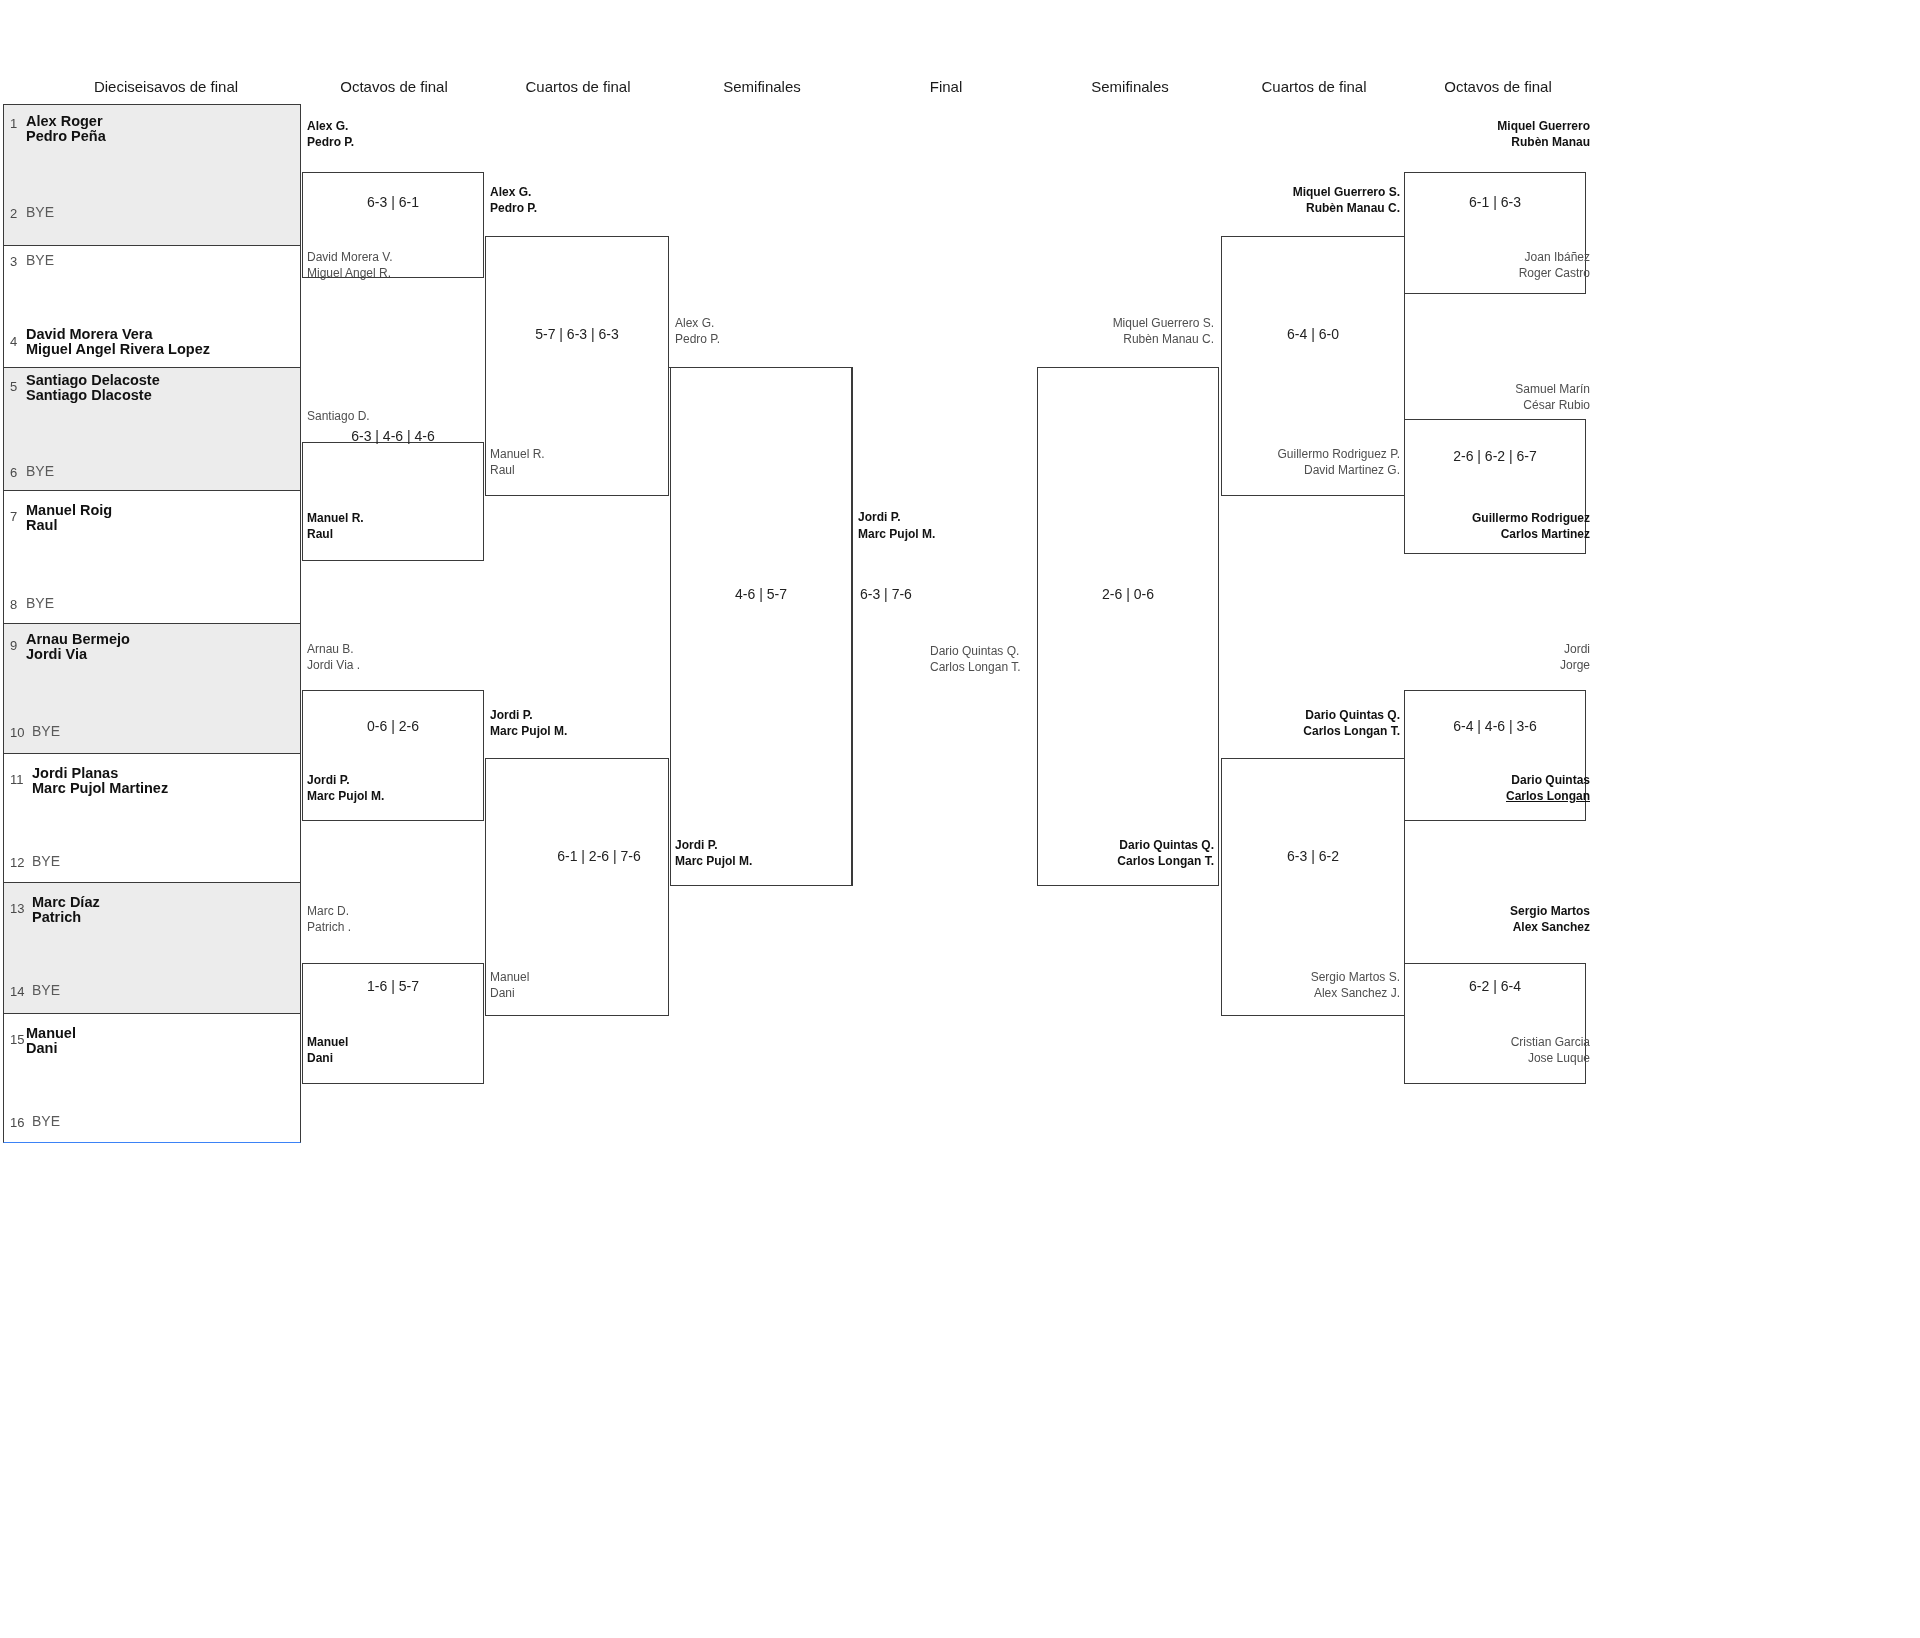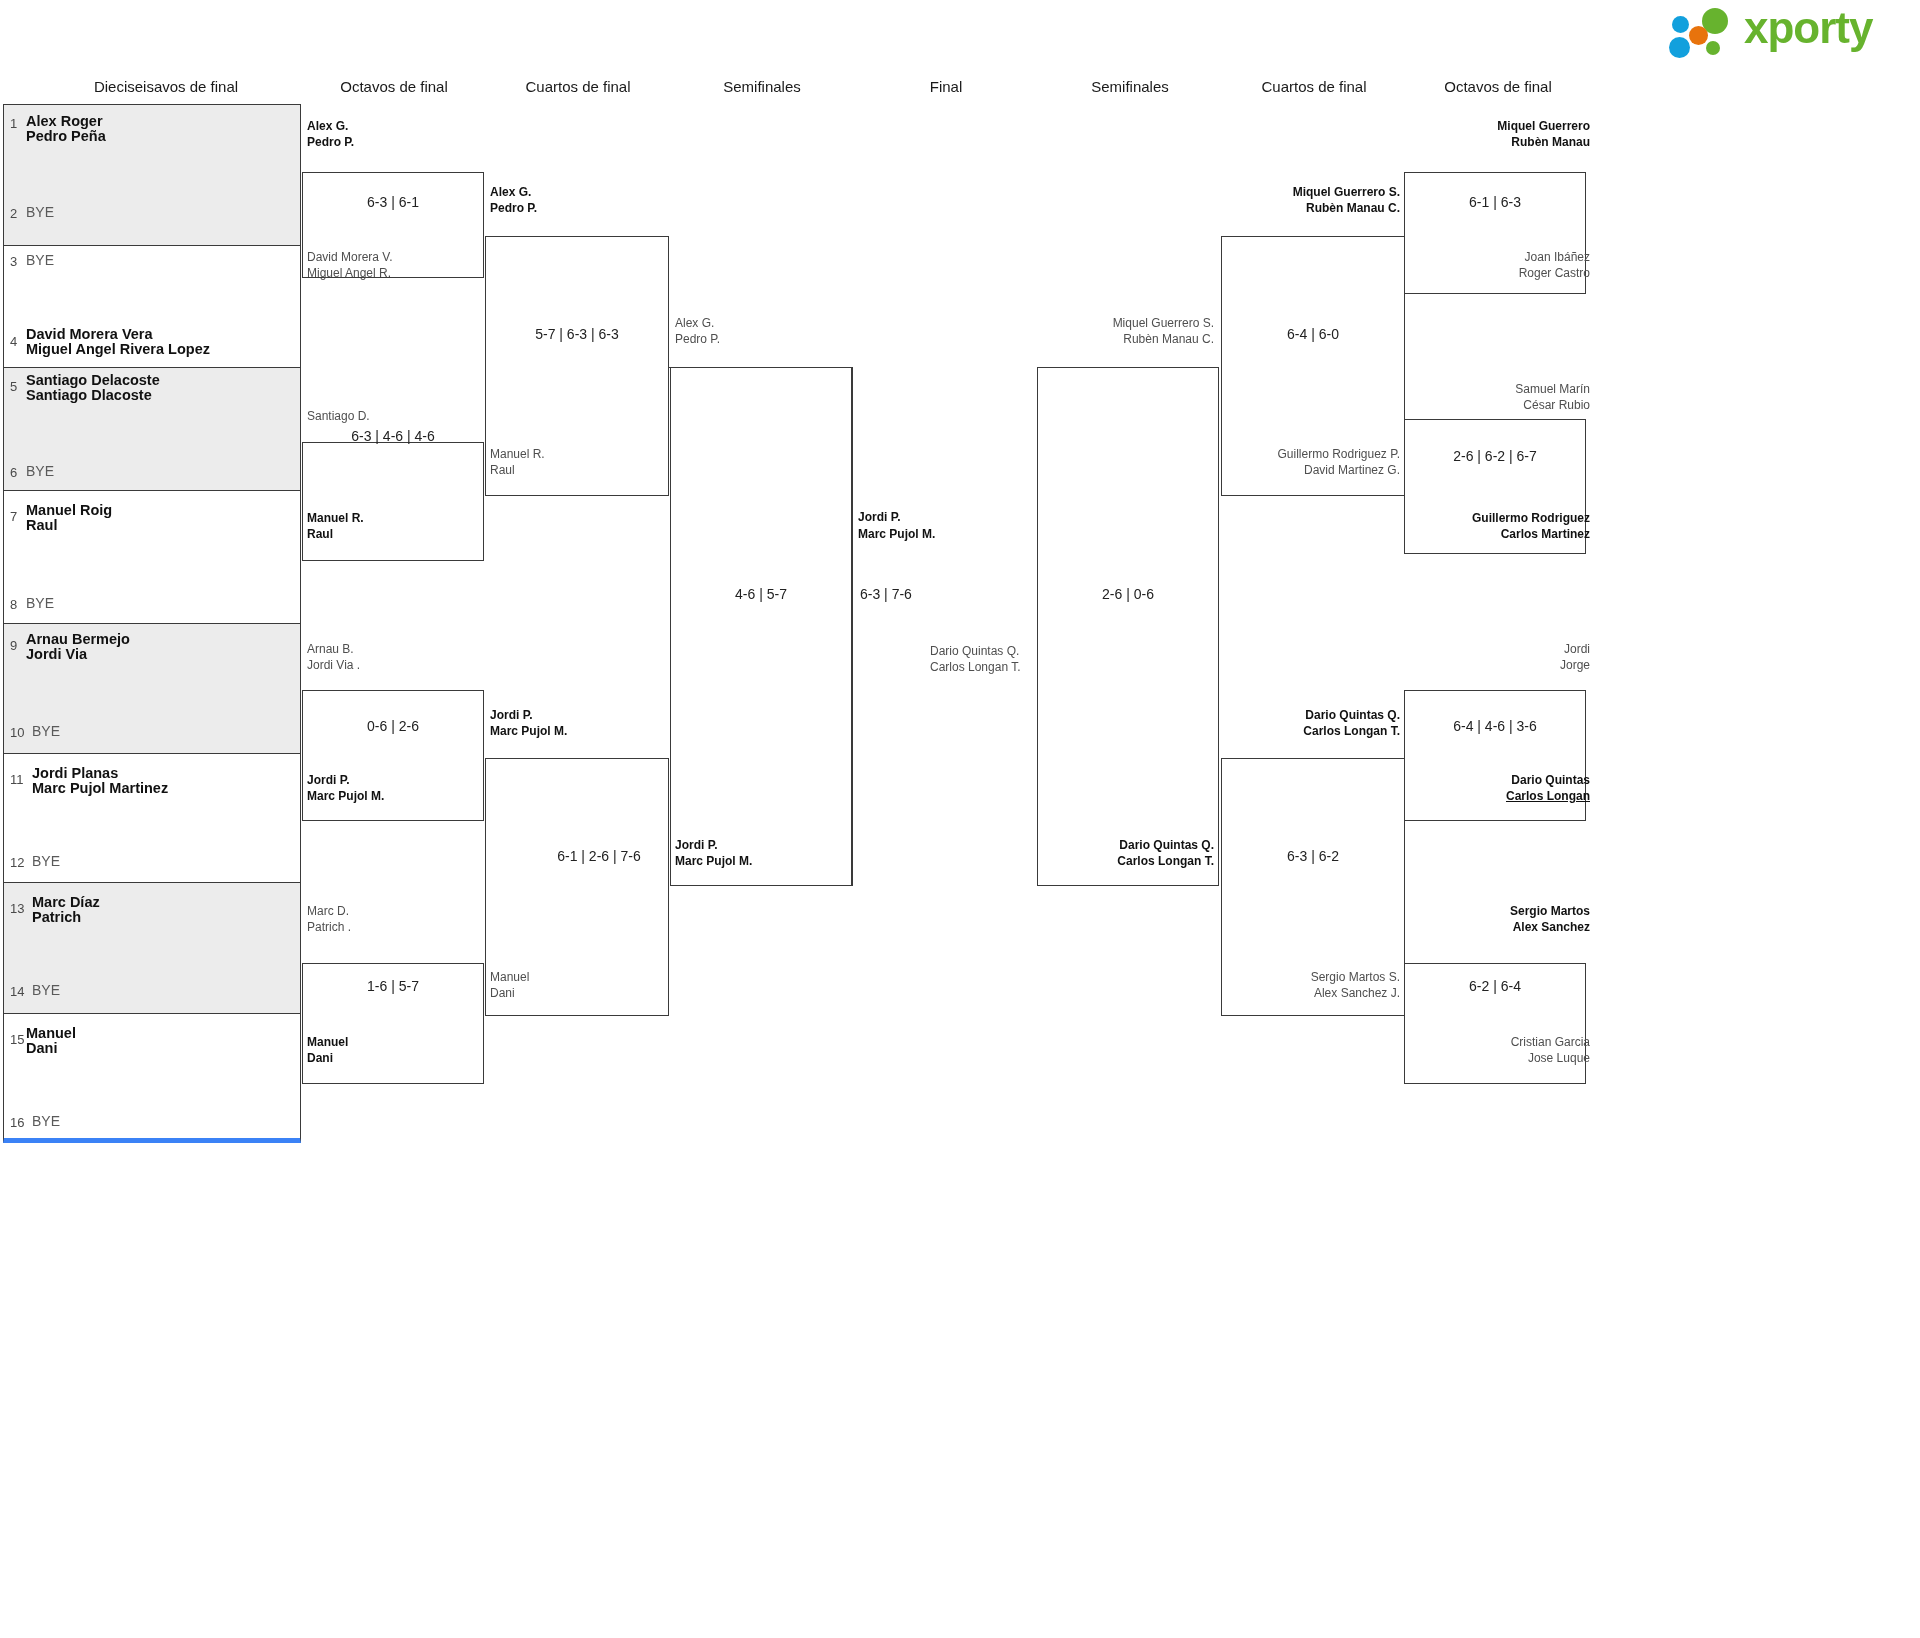--- a/index.html
+++ b/index.html
@@ -64,21 +64,21 @@
     white-space: nowrap;
   }
 
   
   .seed-cell {
     position: absolute;
     box-sizing: border-box;
     border: 1px solid #3a3a3a;
     border-bottom: none;
   }
-  .seed-cell.last { border-bottom: 5px solid #3b82f6; }
+  .seed-cell.last { border-bottom: 1px solid #3b82f6; }
   .seed-cell.shaded { background: #ececec; }
 
   .seed-num {
     position: absolute;
     font-size: 13px;
     color: #4a4a4a;
   }
   .seed-name {
     position: absolute;
     font-size: 14.5px;
@@ -124,28 +124,20 @@
     width: 0;
     border-left: 1px solid #3a3a3a;
   }
 </style>
 </head>
 <body>
 
 <div id="root">
 
 
-  <div class="logo">
-    <span class="dot" style="left:8px;  top:12px; width:17px; height:17px; background:#12a0dd;"></span>
-    <span class="dot" style="left:38px; top:4px;  width:26px; height:26px; background:#67b32e;"></span>
-    <span class="dot" style="left:25px; top:22px; width:19px; height:19px; background:#e8730c;"></span>
-    <span class="dot" style="left:5px;  top:33px; width:21px; height:21px; background:#12a0dd;"></span>
-    <span class="dot" style="left:42px; top:37px; width:14px; height:14px; background:#67b32e;"></span>
-    <span class="logo-wordmark">xporty</span>
-  </div>
 
   <div class="round-head" style="left:36px;  width:260px;">Dieciseisavos de final</div>
   <div class="round-head" style="left:290px; width:208px;">Octavos de final</div>
   <div class="round-head" style="left:478px; width:200px;">Cuartos de final</div>
   <div class="round-head" style="left:672px; width:180px;">Semifinales</div>
   <div class="round-head" style="left:866px; width:160px;">Final</div>
   <div class="round-head" style="left:1040px;width:180px;">Semifinales</div>
   <div class="round-head" style="left:1214px;width:200px;">Cuartos de final</div>
   <div class="round-head" style="left:1398px;width:200px;">Octavos de final</div>
 

